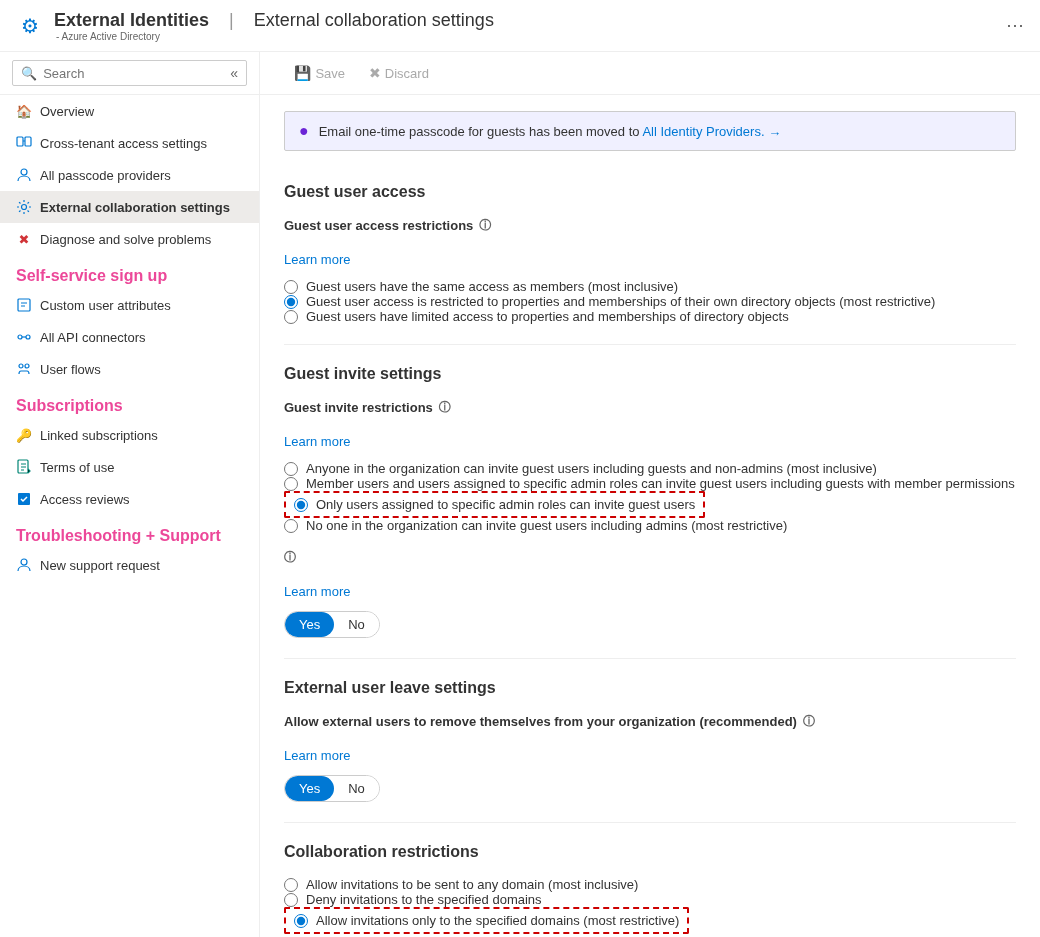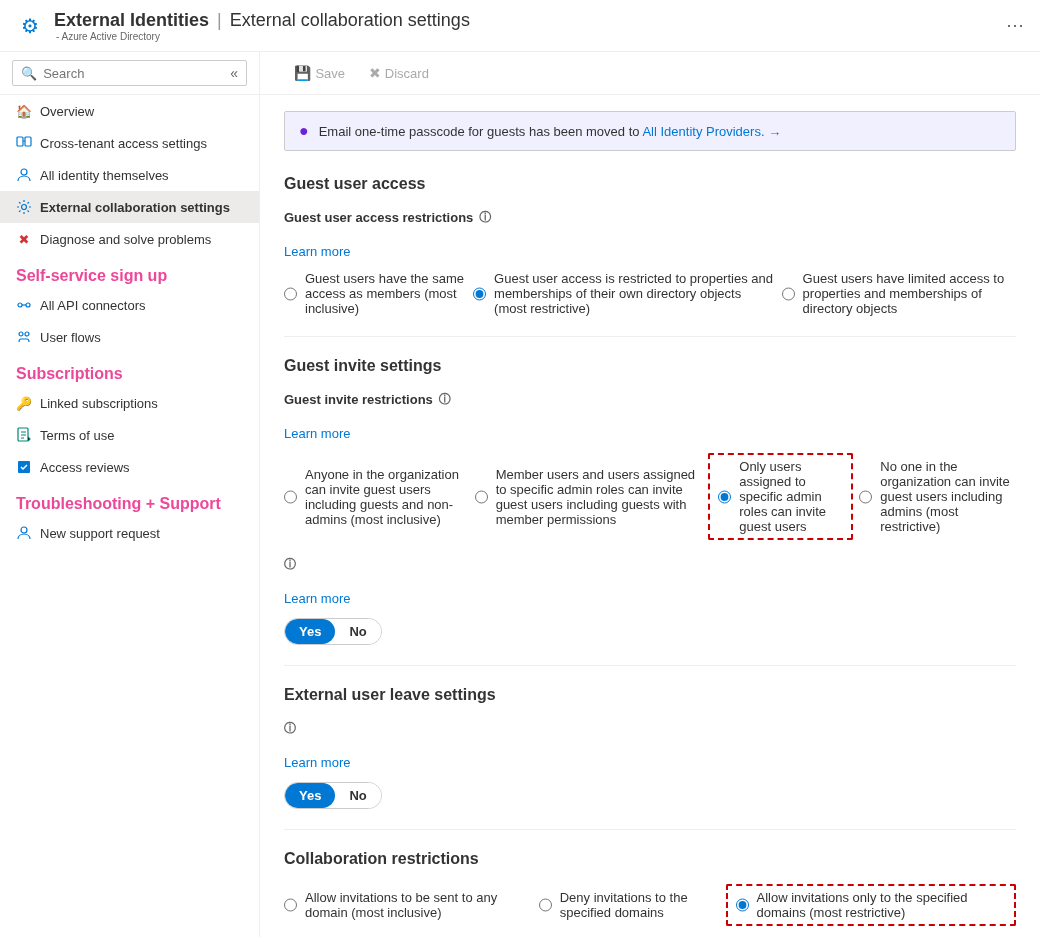--- a/index.html
+++ b/index.html
@@ -38,36 +38,36 @@
     .toolbar-icon { font-size: 14px; }
 
     .notification-bar { display: flex; align-items: center; gap: 10px; background: #f0f0ff; border: 1px solid #ccc; margin: 16px 24px 0; padding: 10px 14px; border-radius: 2px; font-size: 13px; }
     .notification-icon { color: #6b24d6; font-size: 16px; }
     .notification-text { color: #333; }
     .notification-link { color: #0078d4; text-decoration: none; }
     .notification-arrow { color: #0078d4; }
 
     .content-body { padding: 16px 24px; }
 
-    .section-title { font-size: 16px; font-weight: 600; color: #333; margin-bottom: 16px; margin-top: 8px; }
+    .section-title { font-size: 16px; font-weight: 600; color: #333; margin-bottom: 16px; margin-top: 16px; }
 
     .field-label { font-size: 13px; font-weight: 600; color: #333; display: flex; align-items: center; gap: 6px; margin-bottom: 4px; }
     .info-icon { color: #666; font-size: 12px; cursor: pointer; }
     .learn-more { color: #0078d4; text-decoration: none; font-size: 13px; display: block; margin-bottom: 12px; margin-top: 18px; }
 
-    .radio-group { display: flex; flex-direction: row; gap: 6px; margin-bottom: 16px; }
+    .radio-group { display: flex; flex-direction: column; margin-bottom: 16px; }
     .radio-item { display: flex; align-items: center; gap: 8px; font-size: 13px; color: #333; cursor: pointer; }
     .radio-item input[type="radio"] { accent-color: #0078d4; width: 14px; height: 14px; cursor: pointer; }
 
     .radio-item.highlighted { border: 2px dashed #d00; padding: 4px 8px; border-radius: 2px; }
 
     .section-divider { border: none; border-top: 1px solid #eee; margin: 20px 0; }
 
     .toggle-group { display: flex; align-items: center; border: 1px solid #ccc; border-radius: 20px; overflow: hidden; width: fit-content; margin-top: 8px; }
-    .toggle-opt { padding: 5px 14px; font-size: 13px; cursor: pointer; background: #fff; color: #333; border: none; font-weight: bold; }
+    .toggle-opt { padding: 5px 14px; font-size: 13px; cursor: pointer; background: #fff; color: #333; border: none; }
     .toggle-opt.selected { background: #0078d4; color: #fff; border-radius: 20px; }
 
     
     ::-webkit-scrollbar { width: 6px; }
     ::-webkit-scrollbar-track { background: #f1f1f1; }
     ::-webkit-scrollbar-thumb { background: #c1c1c1; border-radius: 3px; }
 
     .icon-blue { color: #0078d4; }
     .icon-yellow { color: #ffd700; }
     .icon-purple { color: #6b24d6; }
@@ -75,21 +75,21 @@
     .icon-teal { color: #008575; }
   </style>
 </head>
 <body>
 
 <div class="header">
   <div class="header-icon">
     <span class="header-gear icon-blue">⚙</span>
   </div>
   <div class="header-block">
-    <div style="display:flex; gap:8px;">
+    <div style="display:flex; gap:20px;">
       <span style="font-size:18px; font-weight:600; color:#333;">External Identities</span>
       <span style="font-size:18px; color:#999;">|</span>
       <span style="font-size:18px; font-weight:300; color:#333;">External collaboration settings</span>
     </div>
     <div style="font-size:10px; color:#666; padding-left:2px;">- Azure Active Directory</div>
   </div>
   <span class="header-more">···</span>
 </div>
 
 <div class="layout">
@@ -117,37 +117,46 @@
       </span>
       <span>Cross-tenant access settings</span>
     </div>
     <div class="sidebar-item">
       <span class="sidebar-item-icon icon-blue">
         <svg width="16" height="16" viewBox="0 0 16 16">
             <circle cx="8" cy="5" r="3" fill="none" stroke="#0078d4" stroke-width="1.2"></circle>
             <path d="M2 14c0-3 2.7-5 6-5s6 2 6 5" fill="none" stroke="#0078d4" stroke-width="1.2"></path>
           </svg>
       </span>
-      <span>All identity themselves</span>
+      <span>All passcode providers</span>
     </div>
     <div class="sidebar-item active">
       <span class="sidebar-item-icon">
         <svg width="16" height="16" viewBox="0 0 16 16">
             <circle cx="8" cy="8" r="2.5" fill="none" stroke="#0078d4" stroke-width="1.2"></circle>
             <path d="M8 1v2M8 13v2M1 8h2M13 8h2M3.05 3.05l1.41 1.41M11.54 11.54l1.41 1.41M3.05 12.95l1.41-1.41M11.54 4.46l1.41-1.41" stroke="#0078d4" stroke-width="1.2"></path>
           </svg>
       </span>
       <span>External collaboration settings</span>
     </div>
     <div class="sidebar-item">
       <span class="sidebar-item-icon icon-red">✖</span>
       <span>Diagnose and solve problems</span>
     </div>
 
     <div class="sidebar-section-label">Self-service sign up</div>
+    <div class="sidebar-item">
+      <span class="sidebar-item-icon">
+        <svg width="16" height="16" viewBox="0 0 16 16">
+            <rect x="2" y="2" width="12" height="12" rx="1" fill="none" stroke="#0078d4" stroke-width="1.2"></rect>
+            <path d="M5 6h6M5 9h4" stroke="#0078d4" stroke-width="1.2"></path>
+          </svg>
+      </span>
+      <span>Custom user attributes</span>
+    </div>
     <div class="sidebar-item">
       <span class="sidebar-item-icon icon-blue">
         <svg width="16" height="16" viewBox="0 0 16 16">
             <circle cx="4" cy="8" r="2" fill="none" stroke="#0078d4" stroke-width="1.2"></circle>
             <circle cx="12" cy="8" r="2" fill="none" stroke="#0078d4" stroke-width="1.2"></circle>
             <path d="M6 8h4" stroke="#0078d4" stroke-width="1.2"></path>
           </svg>
       </span>
       <span>All API connectors</span>
     </div>
@@ -283,20 +292,21 @@
           <button class="toggle-opt selected">Yes</button>
           <button class="toggle-opt">No</button>
         </div>
       </div>
 
       <hr class="section-divider">
 
       <div>
         <div class="section-title">External user leave settings</div>
         <div class="field-label">
+          <span>Allow external users to remove themselves from your organization (recommended)</span>
           <span class="info-icon">ⓘ</span>
         </div>
         <a class="learn-more" href="#">Learn more</a>
         <div class="toggle-group">
           <button class="toggle-opt selected">Yes</button>
           <button class="toggle-opt">No</button>
         </div>
       </div>
 
       <hr class="section-divider">

